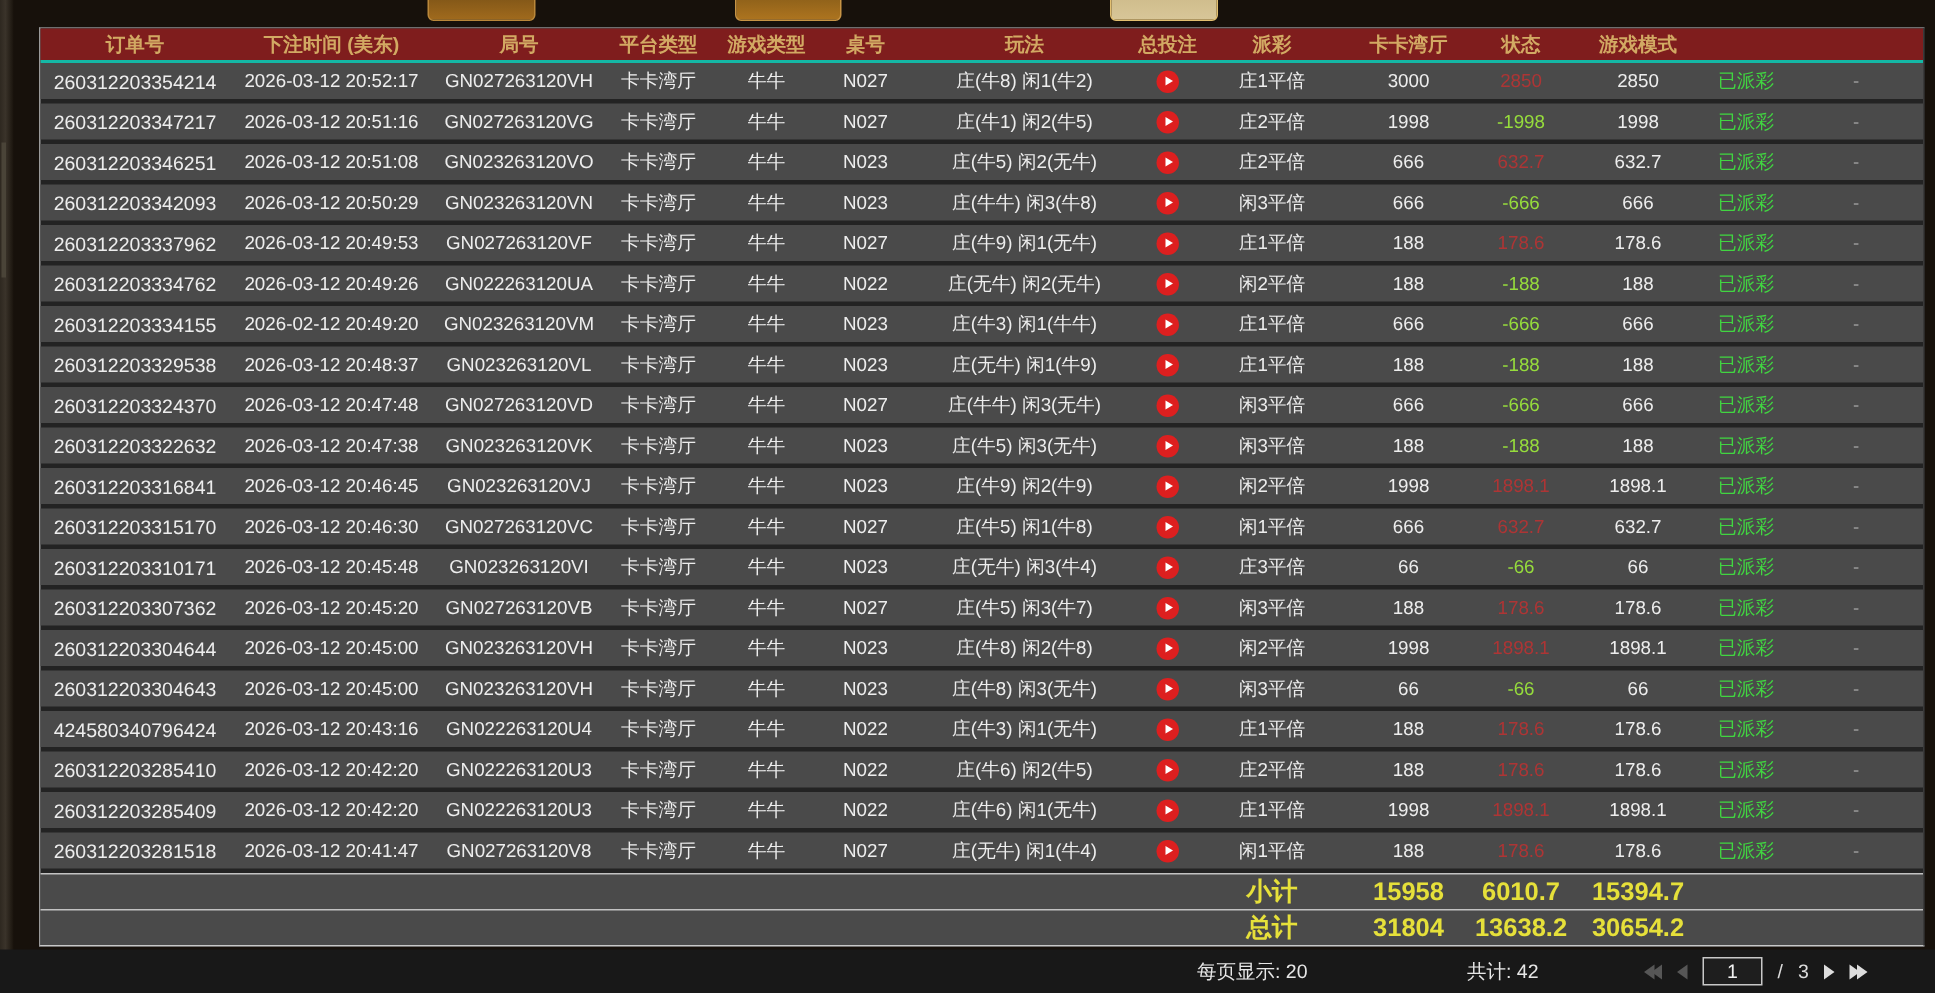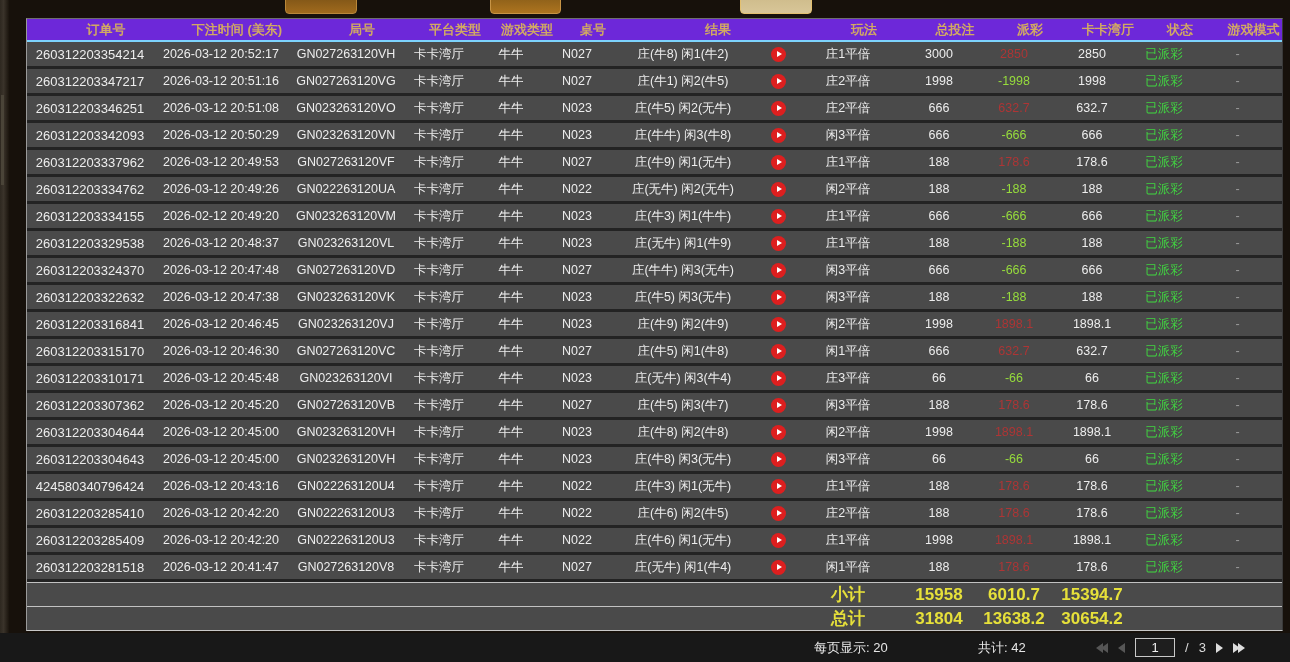--- a/index.html
+++ b/index.html
@@ -27,21 +27,21 @@
     border-left:1px solid #9a9a9a;
     border-top:1px solid #6f6f6f;
     border-right:1px solid #3a3a3a;
     border-bottom:1px solid #c8c8c8;
   }
   .thead, .tr, .sumrow {
     display:grid;
     grid-template-columns:126px 136px 114px 72px 72px 60px 152px 38px 102px 80px 70px 86px 58px 89px;
     align-items:center;
   }
-  .thead { height:23px; background:#6d28d9; border-bottom:2px solid #7dd3fc;padding-left:16px; }
+  .thead { height:23px; background:#7f1d1d; border-bottom:2px solid #14b8a6; }
   .th {
     color:var(--header-text,#d2a963); font-weight:bold; font-size:13px; text-align:center;
     white-space:nowrap; overflow:visible;
   }
   .th.span2 { grid-column:span 2; }
   .tr { height:24px; background:#4a4a4a; margin-bottom:3px; }
   .td { font-size:12.5px; text-align:center; white-space:nowrap; color:#ededed; }
   .td.c0 { font-size:13px; }
   .td.win  { color:var(--payout-win,#ad3535); }
   .td.loss { color:var(--payout-loss,#96dc3c);text-align:center; }
@@ -92,21 +92,20 @@
 <div class="top-tab t3"></div>
 
 <div class="table-wrap">
   <div class="thead" id="thead">
       <div class="th">订单号</div>
       <div class="th">下注时间 (美东)</div>
       <div class="th">局号</div>
       <div class="th">平台类型</div>
       <div class="th">游戏类型</div>
       <div class="th">桌号</div>
-      <div class="th span2">结果</div>
       <div class="th">玩法</div>
       <div class="th">总投注</div>
       <div class="th">派彩</div>
       <div class="th">卡卡湾厅</div>
       <div class="th">状态</div>
       <div class="th">游戏模式</div>
     </div>
   <div id="tbody">
       <div class="tr">
         <div class="td c0">260312203354214</div>
@@ -483,21 +482,21 @@
     <div class="td">总计</div>
     <div class="td">31804</div>
     <div class="td">13638.2</div>
     <div class="td">30654.2</div>
     <div class="td"></div>
       <div class="td"></div>
   </div>
 </div>
 
 <div class="footer">
-  <span class="fitem" style="left:798px;margin-left:16px;">每页显示: 20</span>
+  <span class="fitem" style="left:798px;">每页显示: 20</span>
   <span class="fitem" style="left:978px;">共计: 42</span>
   <div class="pg">
     <span class="pg-btn dimmed dbl">
         <span class="tri-l"></span>
         <span class="tri-l"></span>
       </span>
     <span class="pg-btn dimmed">
         <span class="tri-l"></span>
       </span>
     <input class="page-input" value="1" style="">

